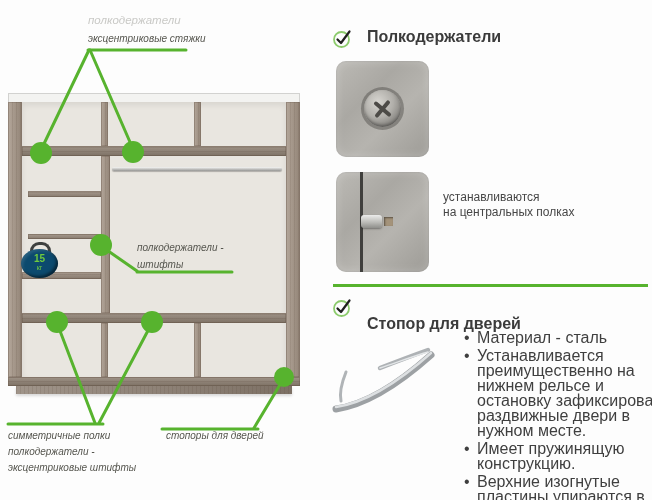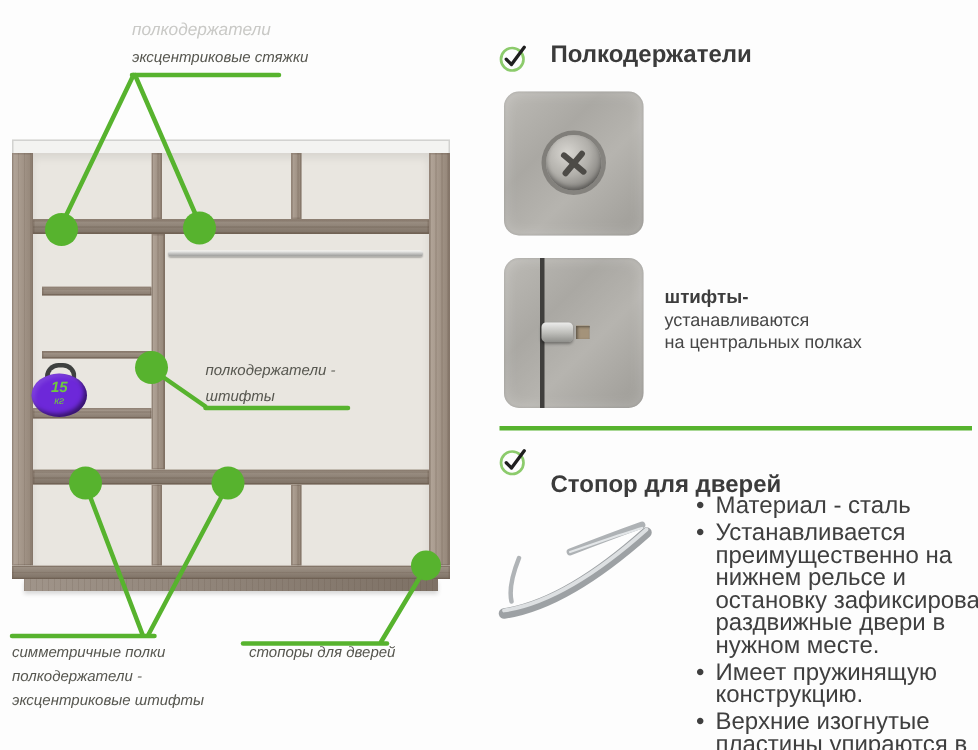--- a/index.html
+++ b/index.html
@@ -21,22 +21,22 @@
       linear-gradient(0deg, rgba(0,0,0,.12), rgba(255,255,255,.15));
       box-shadow: inset 0 0 0 1px rgba(92,76,62,.28); }
   .wood-dark { background-color:#8f8173; }
   .interior { background:#e9e6e0; box-shadow: inset 0 3px 6px rgba(0,0,0,.08); }
   .topcap { background:#f3f3f1; border:1px solid #d2d2d0; }
   .rail { background:linear-gradient(180deg,#f7f7f5,#c0c0be 55%,#969694); border-radius:2px;
           box-shadow:0 1px 1px rgba(0,0,0,.25); }
 
   
   .kb-handle { border:3.5px solid #3e403f; border-bottom:none; border-radius:9px 9px 0 0; }
-  .kb-body { background:#6d28d9; border-radius:50%;
-             box-shadow: inset -2px -2px 3px rgba(0,0,0,.5), inset 2px 2px 3px rgba(255,255,255,.12); font-style: italic; }
+  .kb-body { background:#0c4a6e; border-radius:50%;
+             box-shadow: inset -2px -2px 3px rgba(0,0,0,.5), inset 2px 2px 3px rgba(255,255,255,.12); }
   .kb-num { color:#6fca3f; font-weight:bold; font-size:10px; text-align:center; }
   .kb-unit { color:#6fca3f; font-size:7px; text-align:center; }
 
   
   .lbl { font-style:italic; font-size:10px; color:#56564f; line-height:16px; white-space:pre-line; }
   .lbl-faded { font-style:italic; font-size:11.5px; color:#c9c9c6; white-space:nowrap; }
 
   
   .h-title { font-size:16px; font-weight:bold; color:#3b3b3b; }
   .photo { border-radius:10px;
@@ -151,21 +151,20 @@
         <div class="abs screw-bar" style="left:8px;top:16.5px;width:21px;height:4px;transform:rotate(-50deg);"></div>
       </div>
     </div>
 
     <div class="abs photo" style="left:10px;top:172px;width:93px;height:100px;overflow:hidden;">
       <div class="abs panel-edge" style="left:24px;top:0;width:2.5px;height:100px;"></div>
       <div class="abs pin" style="left:25px;top:43px;width:21px;height:13px;"></div>
       <div class="abs pin-hole" style="left:48px;top:45px;width:9px;height:9px;"></div>
     </div>
     <div class="abs" style="left:117px;top:190px;width:200px;">
-      <div class="item-name">штифты-</div>
       <div class="item-desc">устанавливаются
 на центральных полках</div>
     </div>
 
     <div class="abs green-divider" style="left:7px;top:284px;width:315px;height:2.5px;"></div>
 
     <svg class="abs" style="left:6px;top:296px;" width="22" height="22" viewBox="0 0 22 22">
       <circle cx="9.5" cy="12.5" r="7.5" fill="none" stroke="#8ccb6c" stroke-width="1.8"></circle>
       <path d="M5.5 12.5 L9 16 L17.5 4.5" fill="none" stroke="#1f1f1f" stroke-width="2.2" stroke-linecap="round" stroke-linejoin="round"></path>
     </svg>

